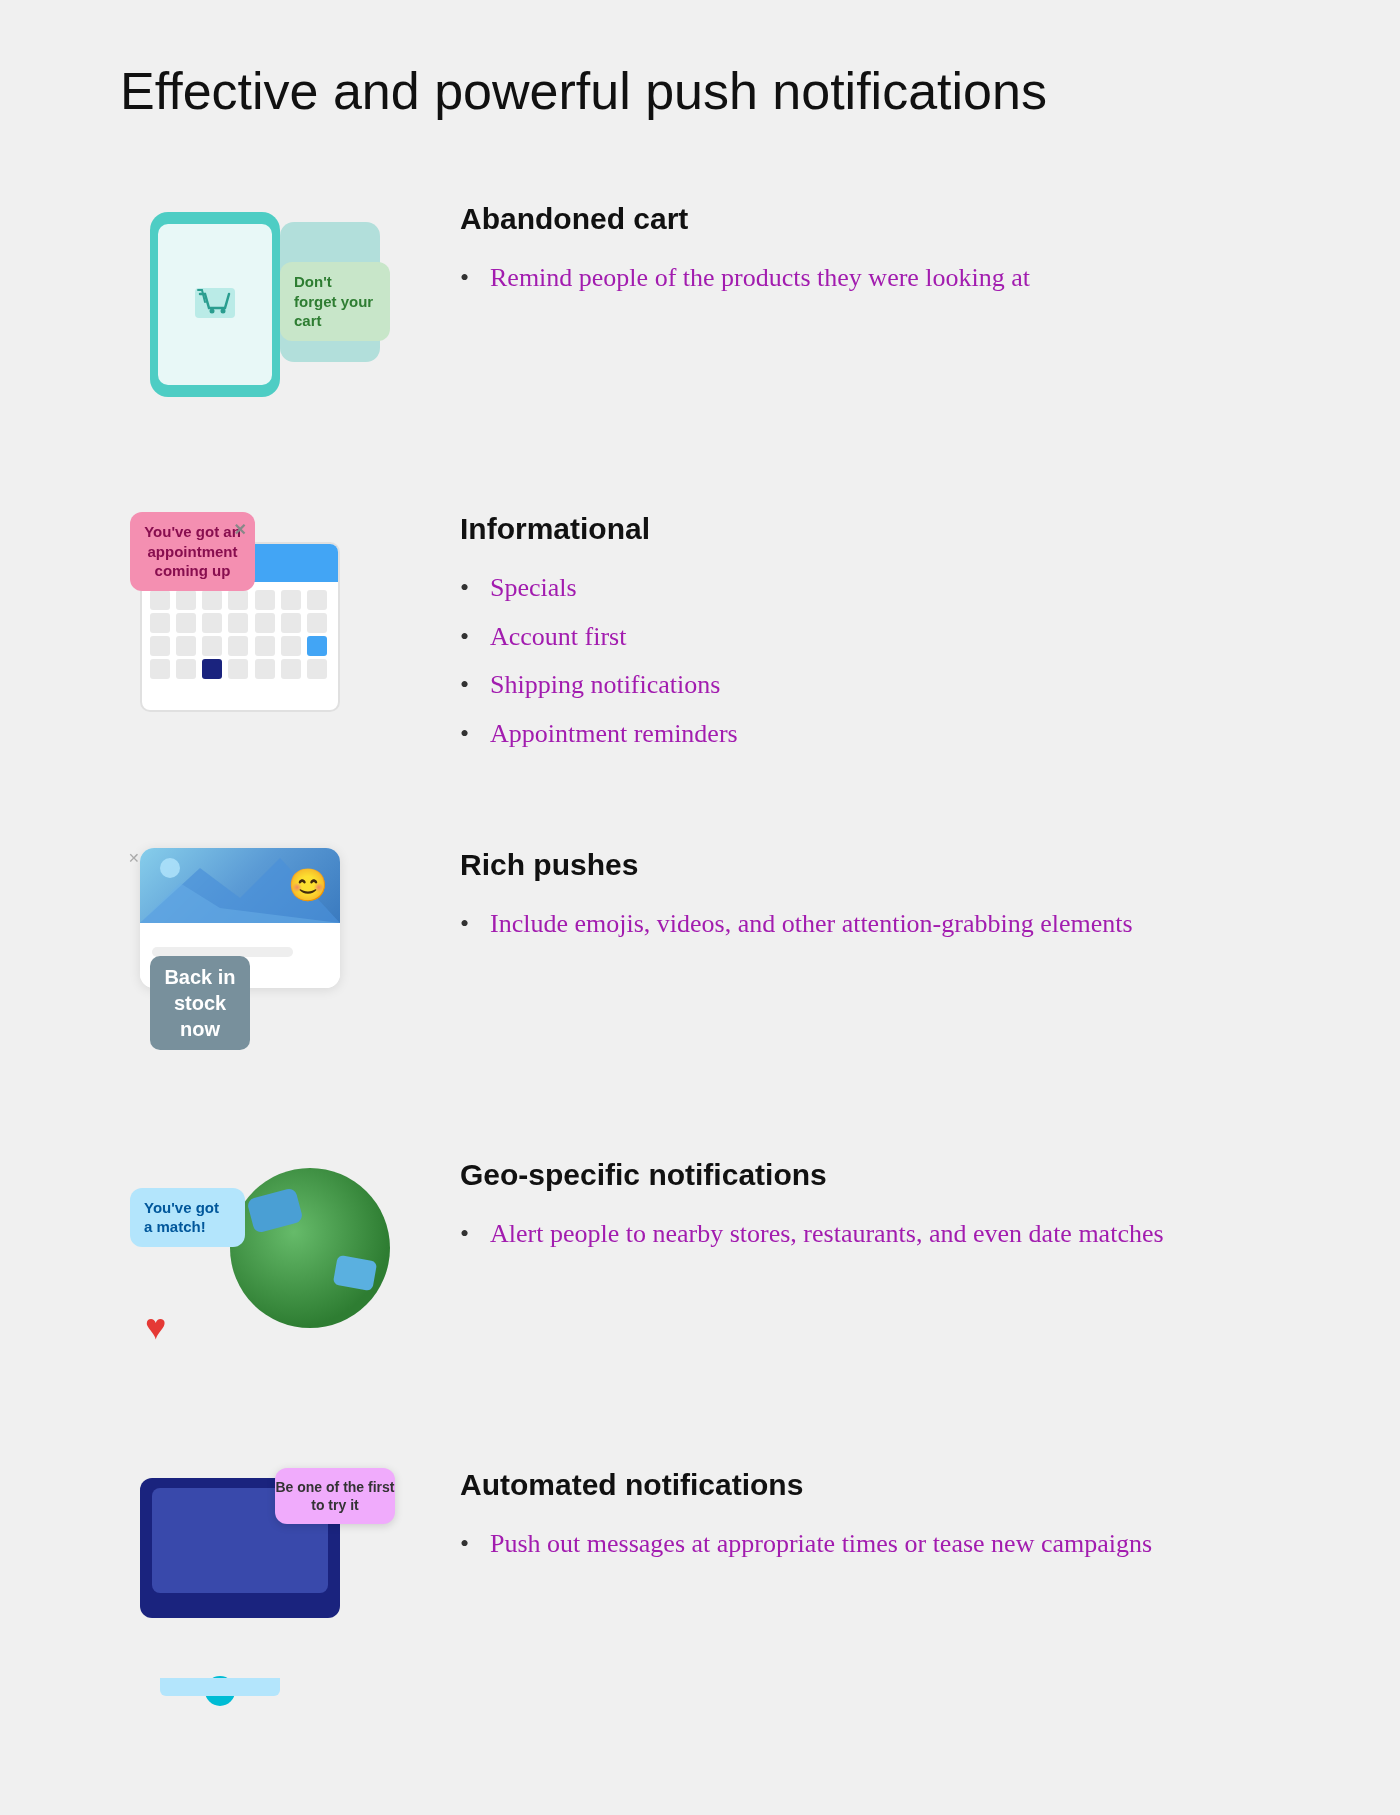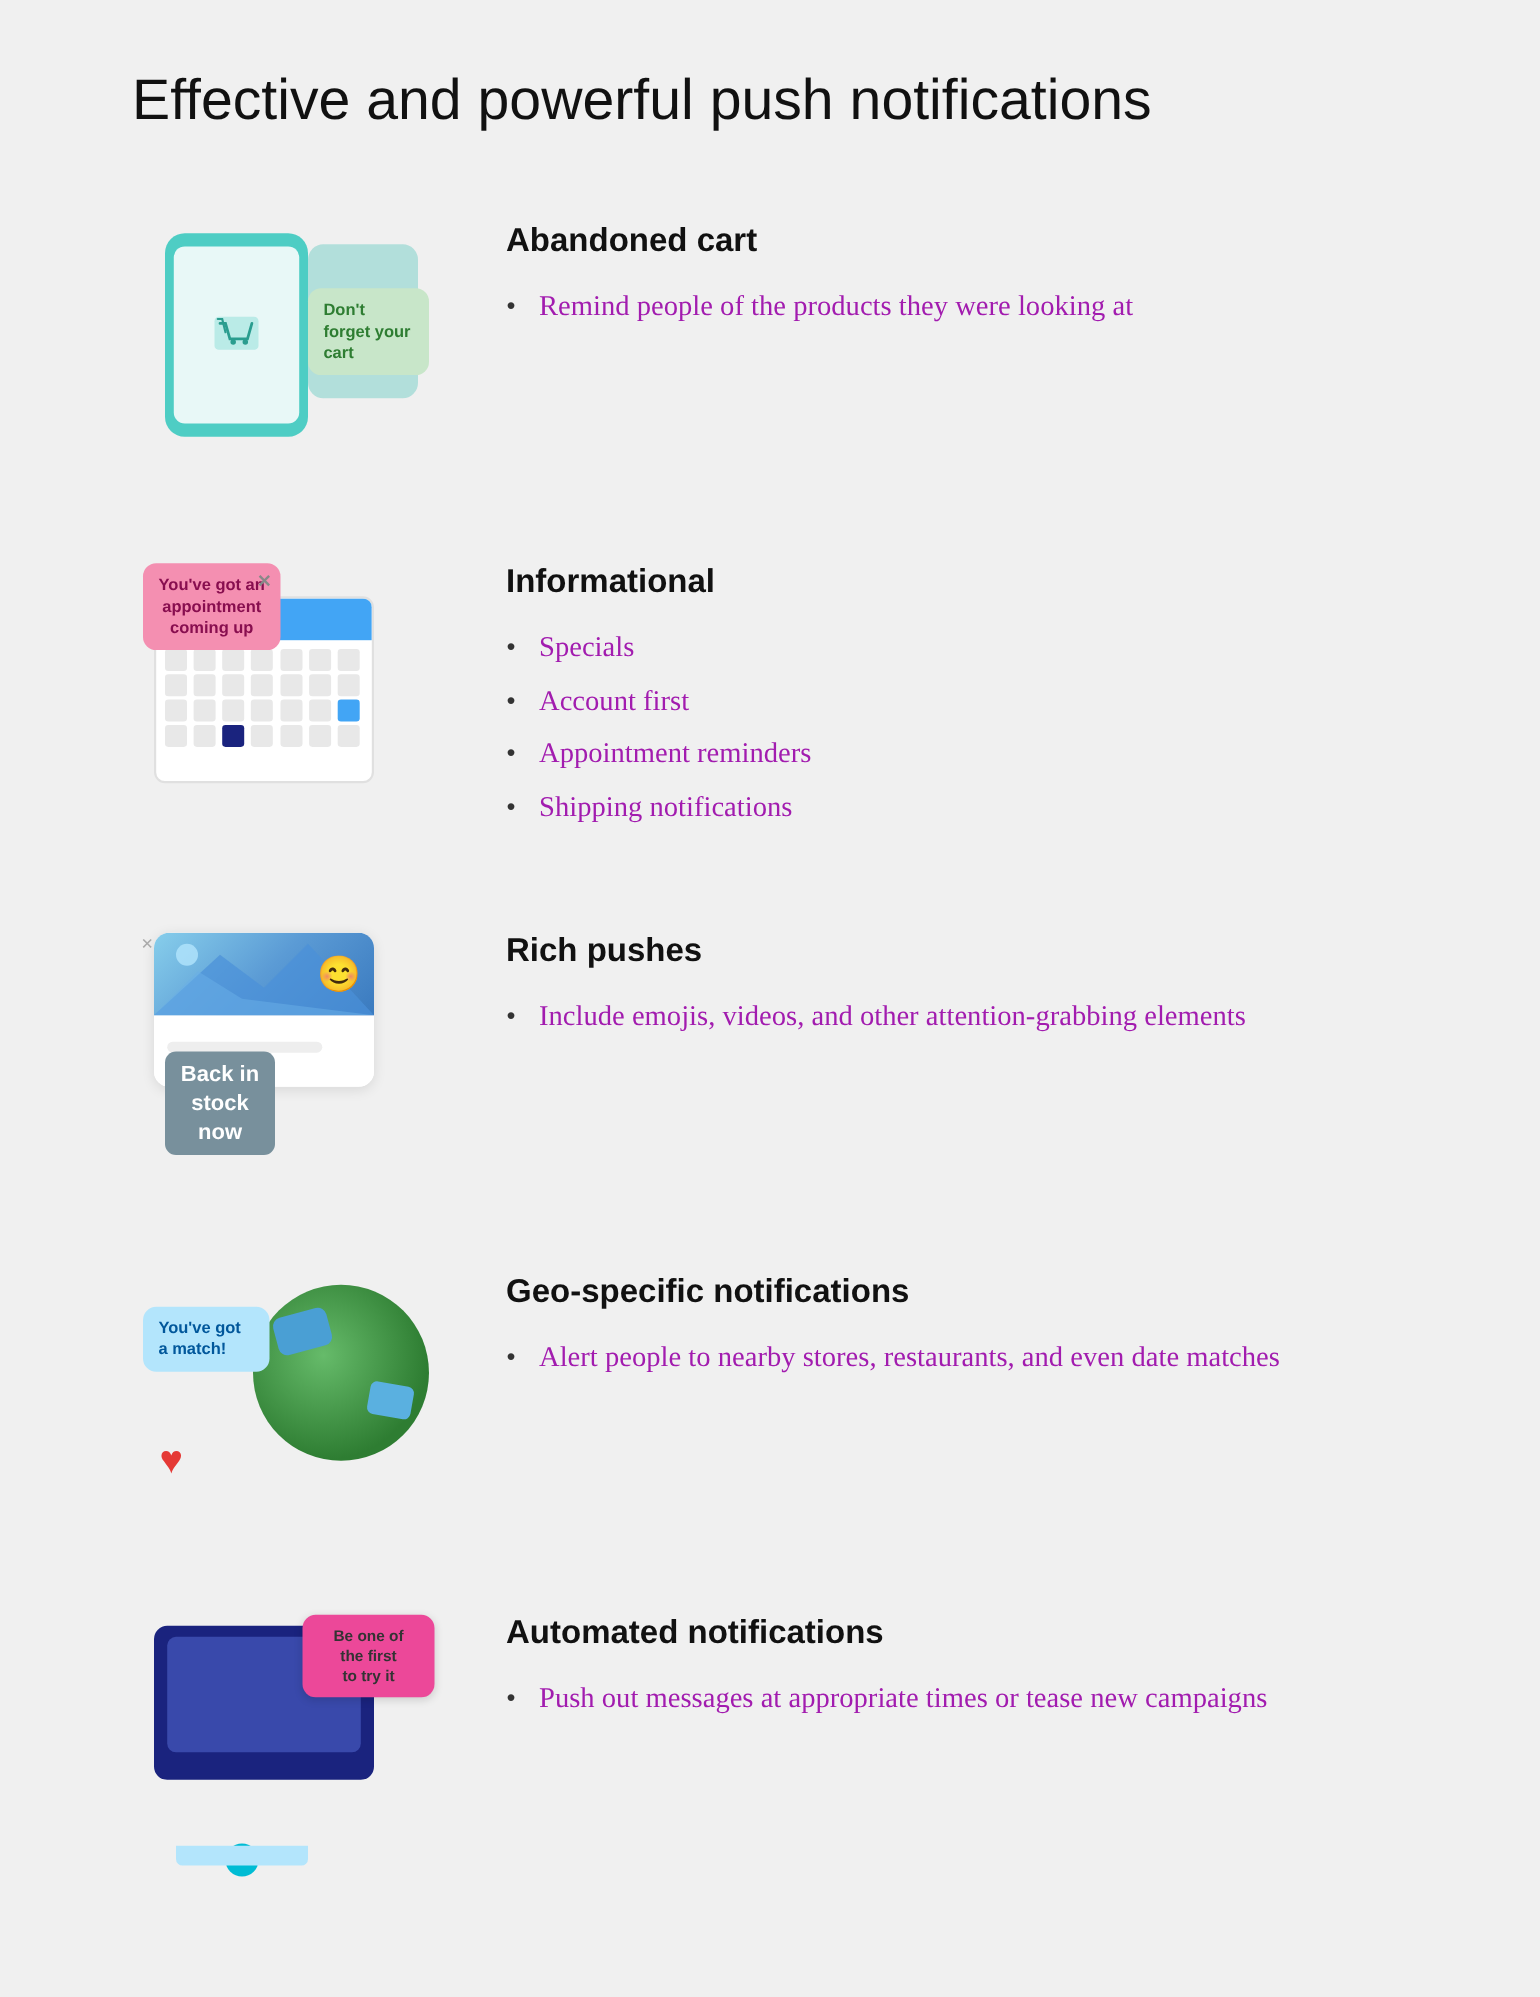--- a/index.html
+++ b/index.html
@@ -379,23 +379,23 @@
       width: 30px;
       height: 30px;
       background: #00bcd4;
       border-radius: 50%;
     }
 
     .notification-bubble-auto {
       position: absolute;
       right: 5px;
       top: 10px;
-      background: #ec4899;
+      background: #f0abfc;
       border-radius: 12px;
-      padding: 10px 28px;
+      padding: 10px 0;
       font-size: 14px;
       font-weight: 600;
       color: #333;
       text-align: center;
       z-index: 5;
       line-height: 1.3;
       width: 120px;
       box-shadow: 0 2px 8px rgba(0,0,0,0.15);
     }
 
@@ -487,22 +487,22 @@
           <div class="cal-cell"></div>
         </div>
       </div>
     </div>
   </div>
   <div class="content">
     <h2>Informational</h2>
     <ul>
       <li>Specials</li>
       <li>Account first</li>
+      <li>Shipping notifications</li>
       <li>Appointment reminders</li>
-      <li>Shipping notifications</li>
     </ul>
   </div>
 </div>
 
 <div class="section">
   <div class="illustration">
     <div class="illus-rich">
       <div class="rich-card">
         <div class="rich-image-area">
           <svg class="mountain-svg" width="200" height="75" viewBox="0 0 200 75">

